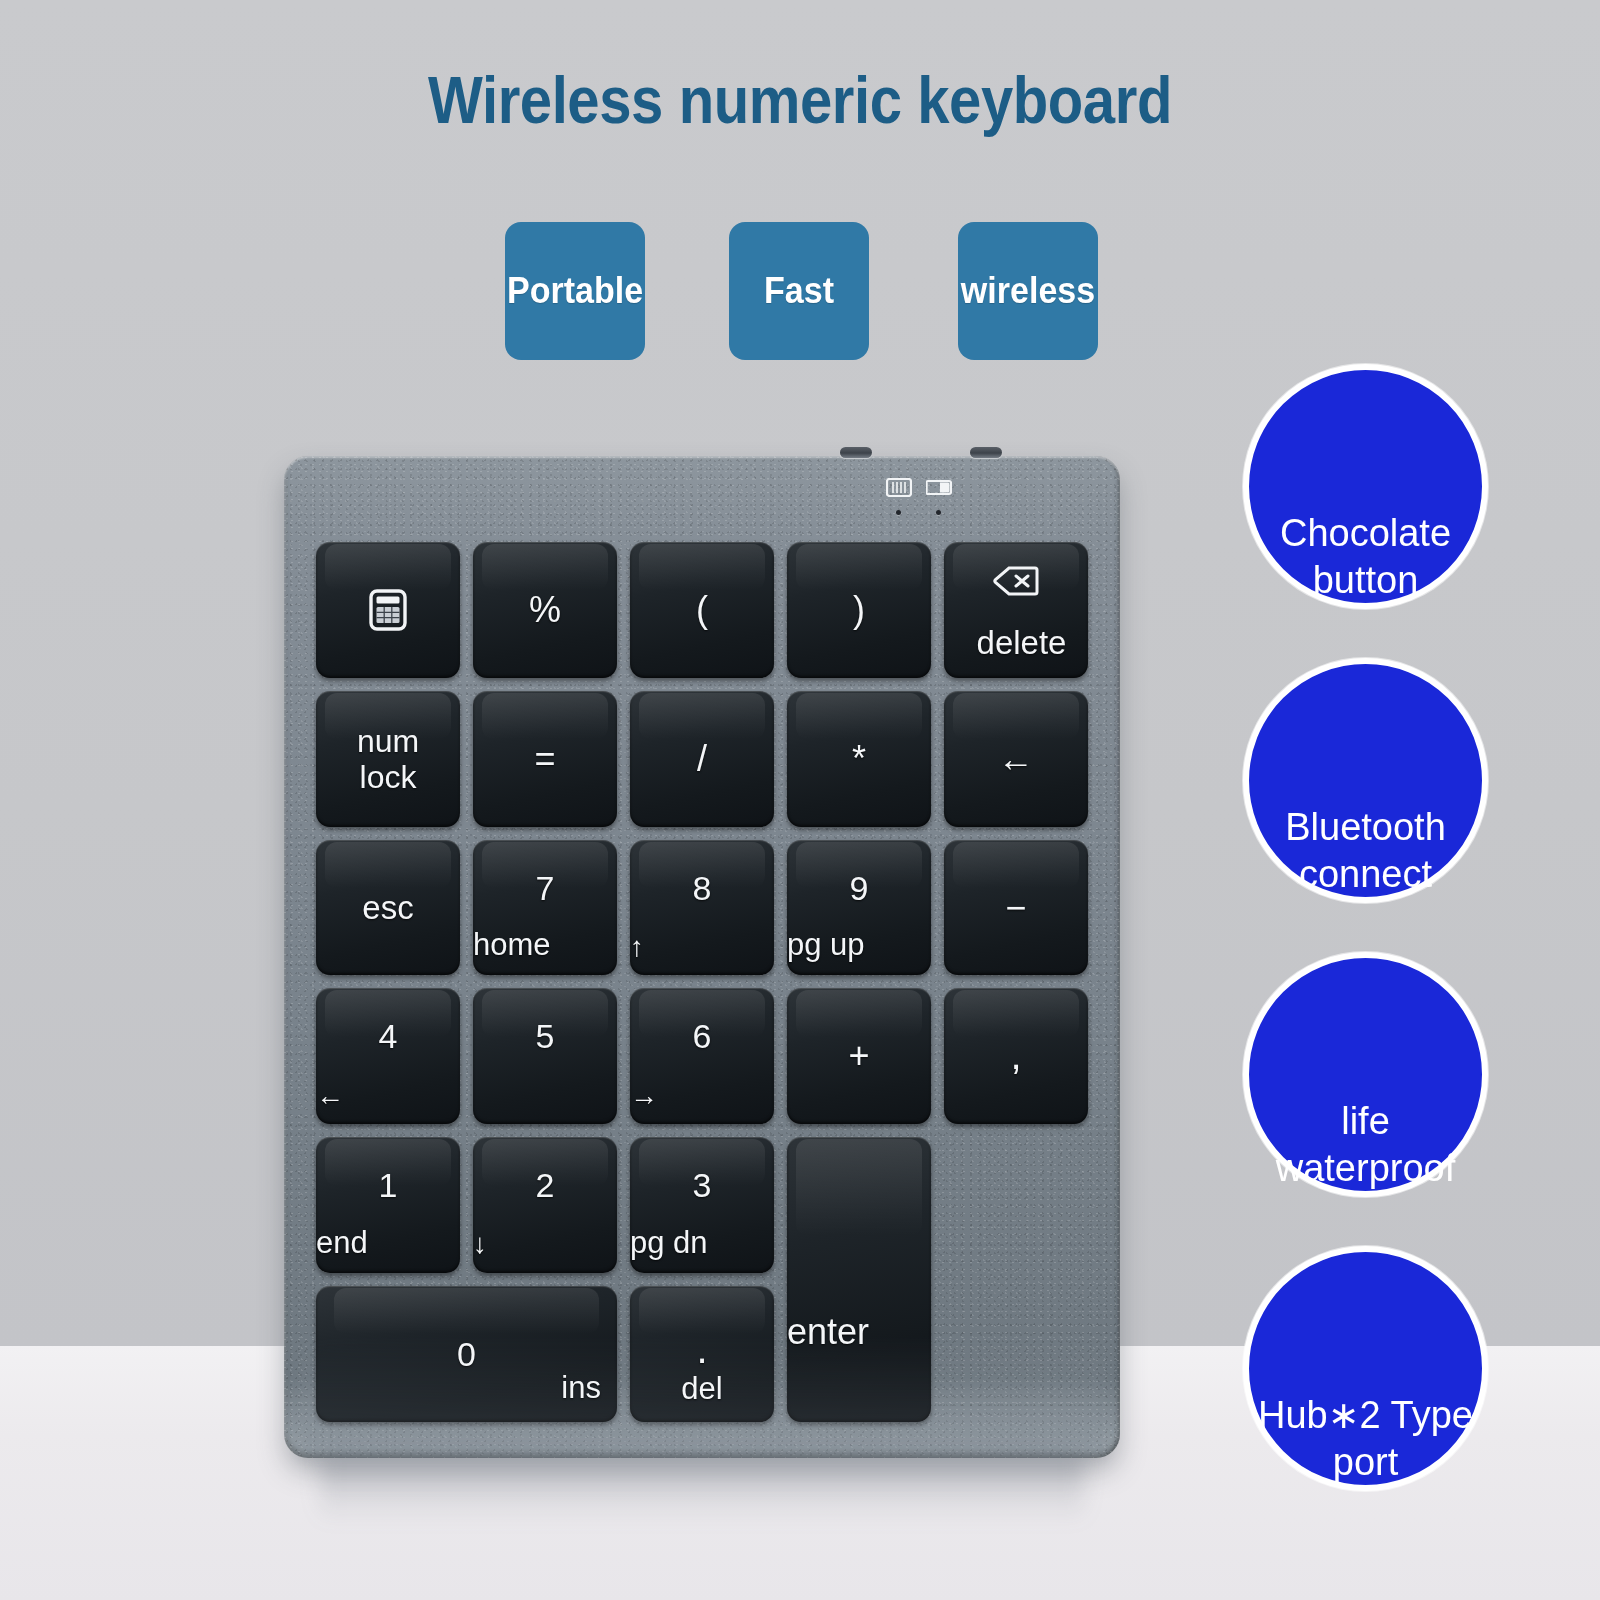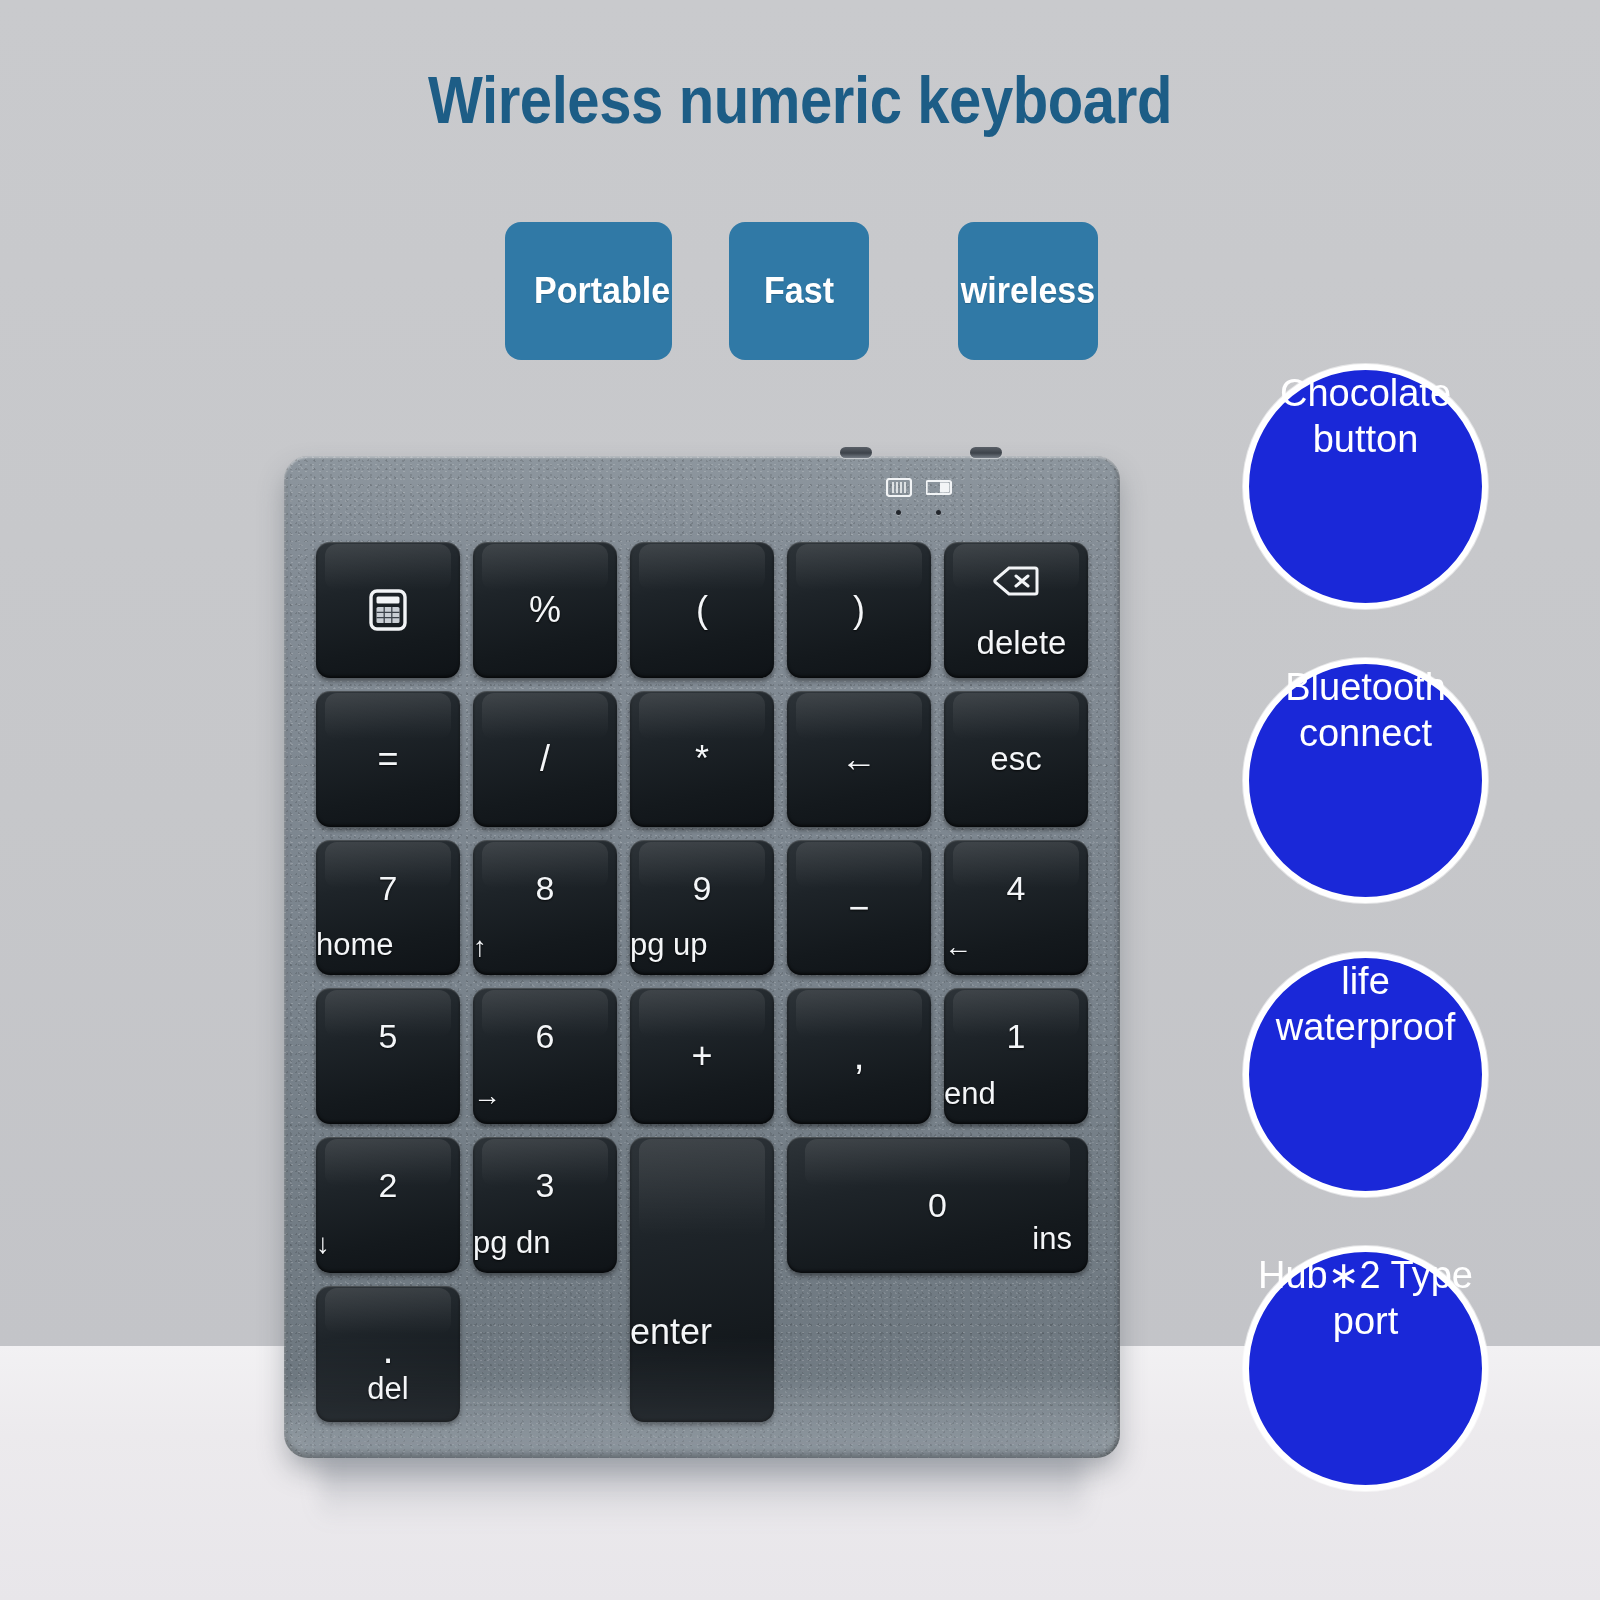--- a/index.html
+++ b/index.html
@@ -66,42 +66,42 @@
     justify-content: center;
   }
   .chip-label {
     color: #ffffff;
     font-size: 37px;
     font-weight: bold;
     white-space: nowrap;
     transform: scaleX(0.92);
     text-shadow: 0 1px 1px rgba(0,0,0,0.18);
   }
-  .chip-0 { left: 0px;   width: 140px; padding-left: 27px; }
+  .chip-0 { left: 0px;   width: 140px; }
   .chip-1 { left: 224px; width: 140px; }
   .chip-2 { left: 453px; width: 140px; }
 
   
   .features {
     position: absolute;
     left: 1243px;
     top: 364px;
     width: 250px;
   }
   .feature {
     position: absolute;
     left: 0;
     width: 245px;
     height: 245px;
     border-radius: 50%;
     background: #1a28d8;
     border: 6px solid #ffffff;
     box-sizing: border-box;
     display: flex;
-    align-items: flex-start;
+    align-items: flex-end;
     justify-content: center;
     text-align: center;
     box-shadow: 0 0 0 1px rgba(255,255,255,0.55);
   }
   .feature-label {
     color: #ffffff;
     font-size: 38px;
     line-height: 1.22;
     padding: 0 6px;
   }
@@ -457,20 +457,24 @@
         <div class="key-del-icon">
           <svg width="46" height="32" viewBox="0 0 46 32">
             <path d="M16 3 H42 A2 2 0 0 1 44 5 V27 A2 2 0 0 1 42 29 H16 L2.5 17.4 A2 2 0 0 1 2.5 14.6 Z" fill="none" stroke="#f2f4f6" stroke-width="3"></path>
             <path d="M23 11 L35 21 M35 11 L23 21" stroke="#f2f4f6" stroke-width="3" stroke-linecap="round"></path>
           </svg>
         </div>
         <div class="key-del-label">delete</div>
       </div>
 
       <div class="key">
+        <div class="key-center two-line">num
+lock</div>
+      </div>
+      <div class="key">
         <div class="key-center sym">=</div>
       </div>
       <div class="key">
         <div class="key-center sym">/</div>
       </div>
       <div class="key">
         <div class="key-center sym">*</div>
       </div>
       <div class="key">
         <div class="key-center sym">←</div>

